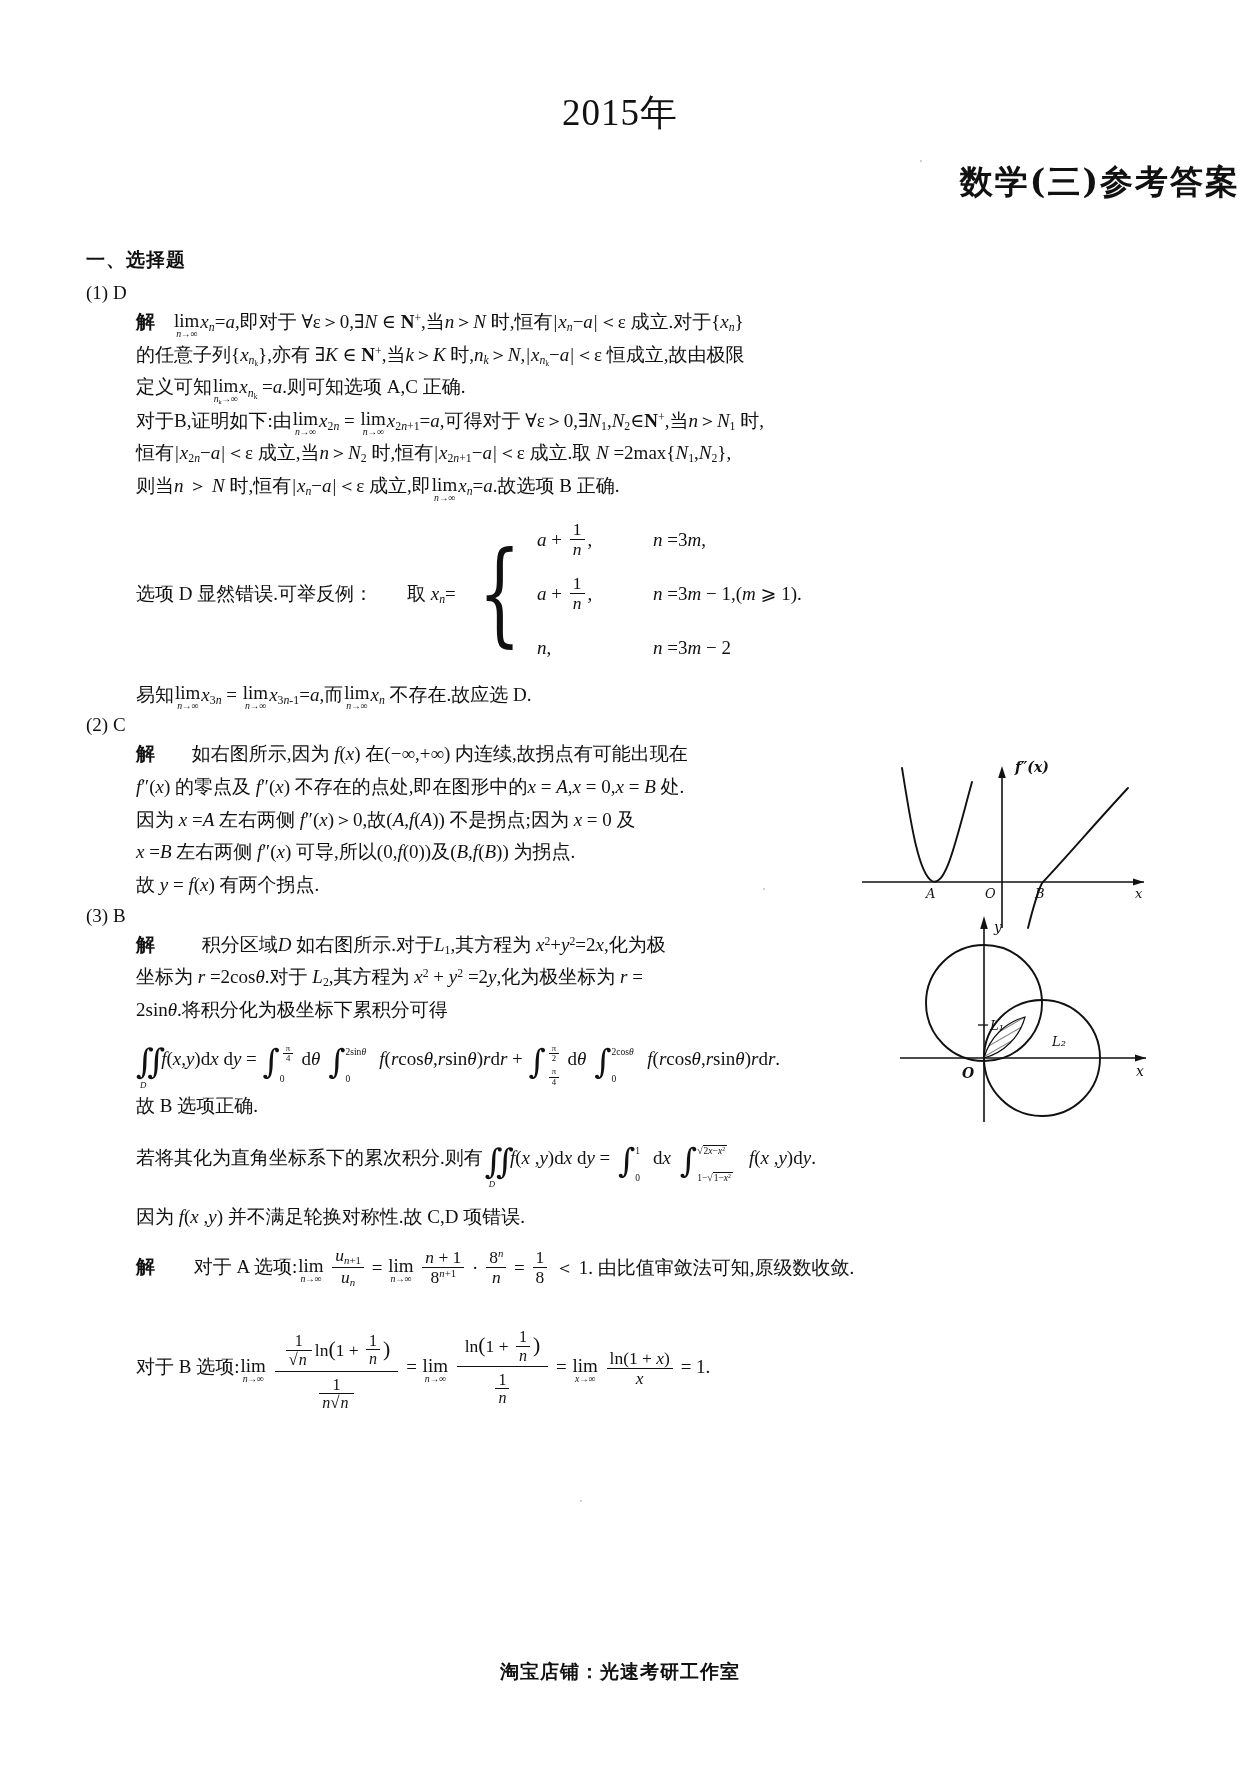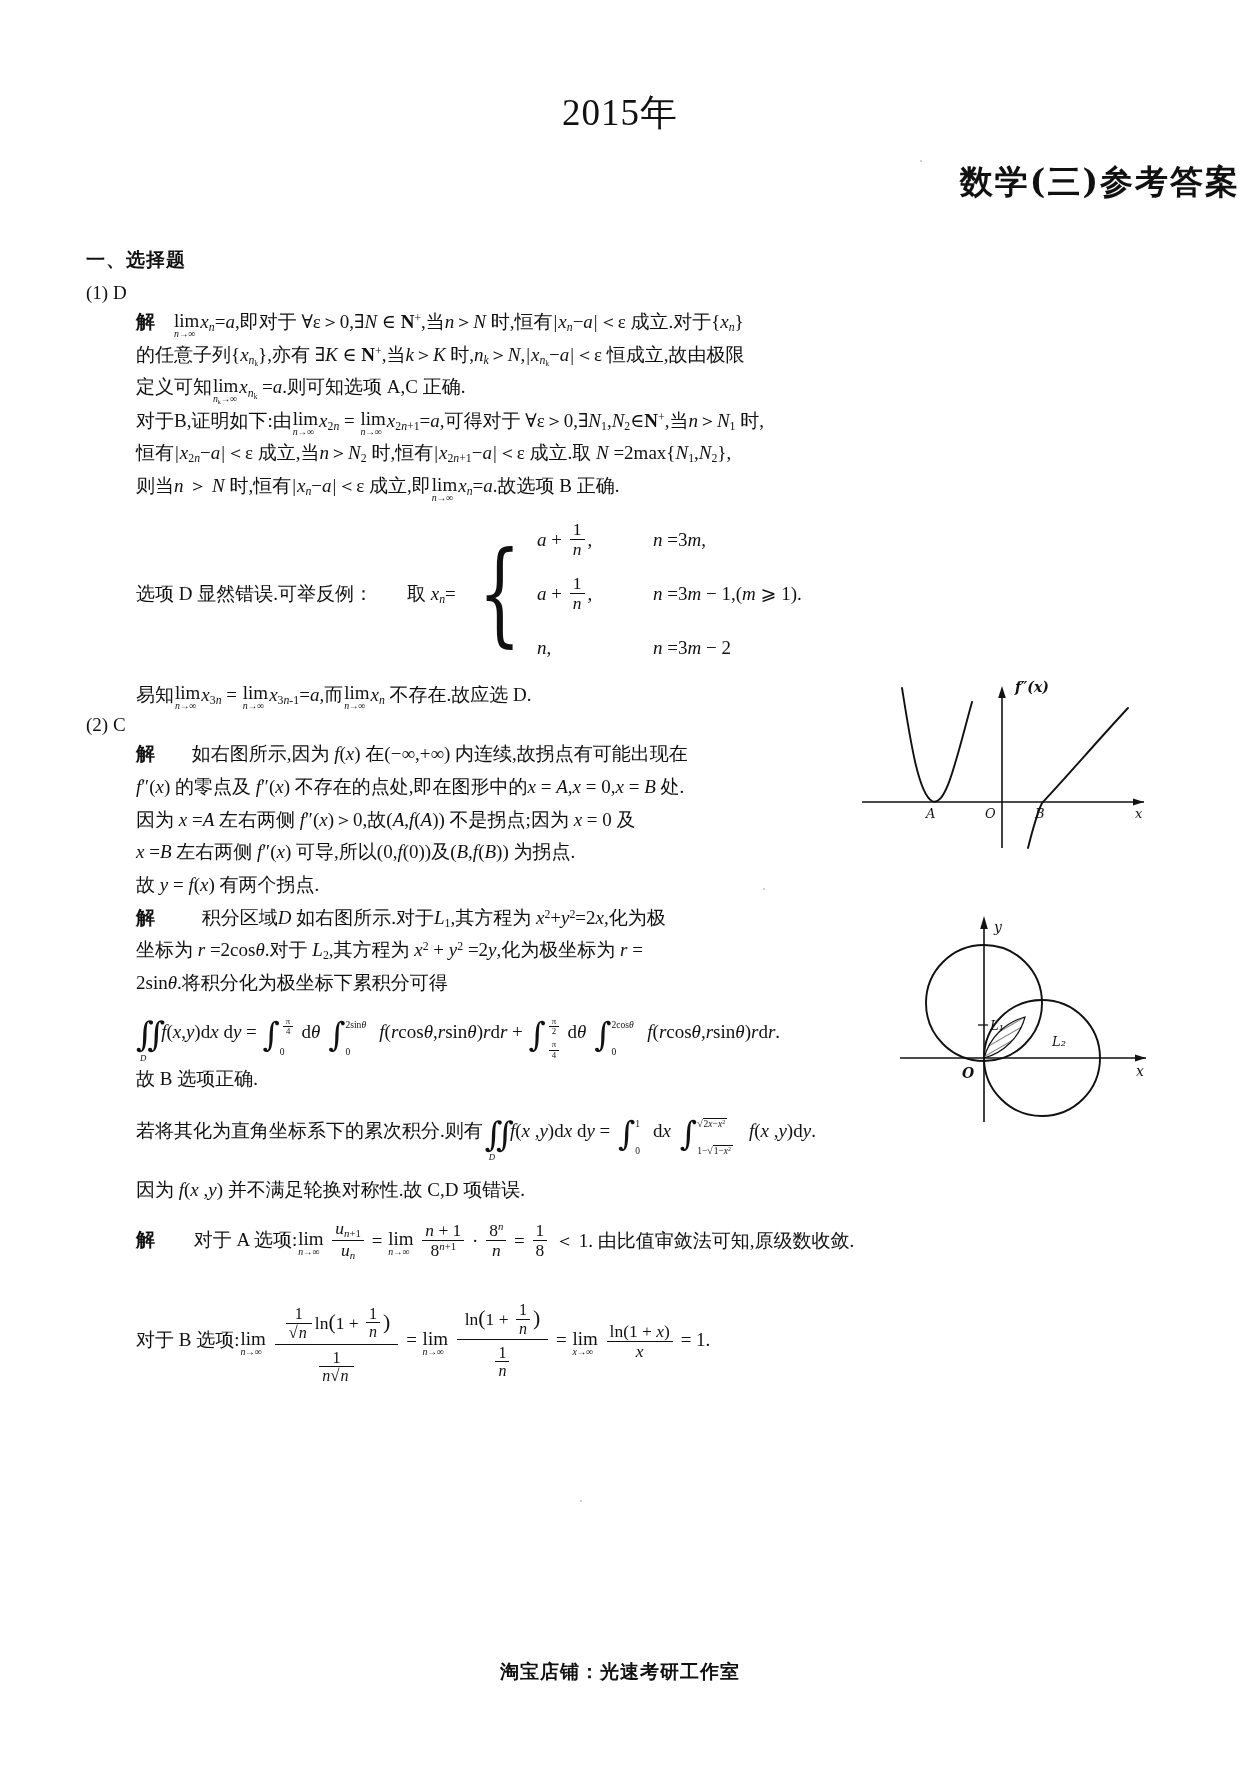--- a/index.html
+++ b/index.html
@@ -33,21 +33,21 @@
     padding-left:50px;
   }
   .jie{font-weight:700;margin-right:18px;}
   .mathline{font-size:19px;line-height:1.7;padding-left:50px;margin:2px 0;}
 
   
   i.v{font-family:"Liberation Serif","DejaVu Serif",serif;font-style:italic;}
   .bf{font-weight:700;}
   sub{font-size:.62em;vertical-align:-.28em;}
   sup{font-size:.62em;vertical-align:.52em;}
-  .lim{display:inline-block;text-align:left;vertical-align:-0.45em;line-height:1;margin:0 1px;}
+  .lim{display:inline-block;text-align:center;vertical-align:-0.45em;line-height:1;margin:0 1px;}
   .lim .lt{display:block;font-size:1em;}
   .lim .lb{display:block;font-size:.52em;margin-top:-1px;letter-spacing:-.3px;}
   .frac{display:inline-block;vertical-align:-0.48em;text-align:center;line-height:1.08;margin:0 3px;}
   .frac .n{display:block;border-bottom:1.2px solid #111;padding:0 3px;font-size:.92em;}
   .frac .d{display:block;padding:0 3px;font-size:.92em;}
   .abs{padding:0 1px;}
   .intg{display:inline-block;position:relative;vertical-align:-0.42em;margin:0 1px;}
   .intg .sym{font-size:1.75em;line-height:.72;font-family:"DejaVu Serif",serif;}
   .intg .lim-up{position:absolute;top:-6px;left:100%;font-size:.5em;white-space:nowrap;}
   .intg .lim-dn{position:absolute;bottom:-4px;left:100%;font-size:.5em;white-space:nowrap;}
@@ -65,21 +65,21 @@
     font-family:"DejaVu Serif",serif;margin:0 2px 0 8px;
     transform:scaleX(.6);display:inline-block;
   }
   .cases-rows{display:flex;flex-direction:column;justify-content:center;}
   .cases-rows .row{display:flex;align-items:center;height:54px;white-space:nowrap;}
   .cases-rows .row .lhs{min-width:74px;}
   .cases-rows .row .rhs{margin-left:42px;}
 
   
   .fig{position:absolute;}
-  #fig-second-deriv{left:852px;top:660px;width:300px;height:190px;}
+  #fig-second-deriv{left:852px;top:740px;width:300px;height:190px;}
   #fig-region-d{left:880px;top:898px;width:276px;height:230px;}
 
   
   .footer{
     position:absolute;left:0;right:0;bottom:84px;text-align:center;
     font-size:19px;font-weight:700;letter-spacing:1px;
   }
   .speck{position:absolute;width:2px;height:2px;background:#cfcfcf;}
 </style>
 </head>
@@ -166,20 +166,24 @@
     <div class="para" style="padding-right:360px;">
       因为 <i class="v">x</i> =<i class="v">A</i> 左右两侧 <i class="v">f</i>″(<i class="v">x</i>)＞0,故(<i class="v">A</i>,<i class="v">f</i>(<i class="v">A</i>)) 不是拐点;因为 <i class="v">x</i> = 0 及
     </div>
     <div class="para" style="padding-right:360px;">
       <i class="v">x</i> =<i class="v">B</i> 左右两侧 <i class="v">f</i>″(<i class="v">x</i>) 可导,所以(0,<i class="v">f</i>(0))及(<i class="v">B</i>,<i class="v">f</i>(<i class="v">B</i>)) 为拐点.
     </div>
     <div class="para" style="padding-right:360px;">
       故 <i class="v">y</i> = <i class="v">f</i>(<i class="v">x</i>) 有两个拐点.
     </div>
 
+    <div class="qnum">
+      <span>(3)</span>
+      <span>B</span>
+    </div>
 
     <div class="para" style="padding-right:360px;">
       <span class="jie">解</span>
       <span style="margin-left:24px;">积分区域<i class="v">D</i> 如右图所示.对于<i class="v">L</i><sub>1</sub>,其方程为 <i class="v">x</i><sup>2</sup>+<i class="v">y</i><sup>2</sup>=2<i class="v">x</i>,化为极</span>
     </div>
     <div class="para" style="padding-right:360px;">
       坐标为 <i class="v">r</i> =2cos<i class="v">θ</i>.对于 <i class="v">L</i><sub>2</sub>,其方程为 <i class="v">x</i><sup>2</sup> + <i class="v">y</i><sup>2</sup> =2<i class="v">y</i>,化为极坐标为 <i class="v">r</i> =
     </div>
     <div class="para" style="padding-right:360px;">
       2sin<i class="v">θ</i>.将积分化为极坐标下累积分可得

